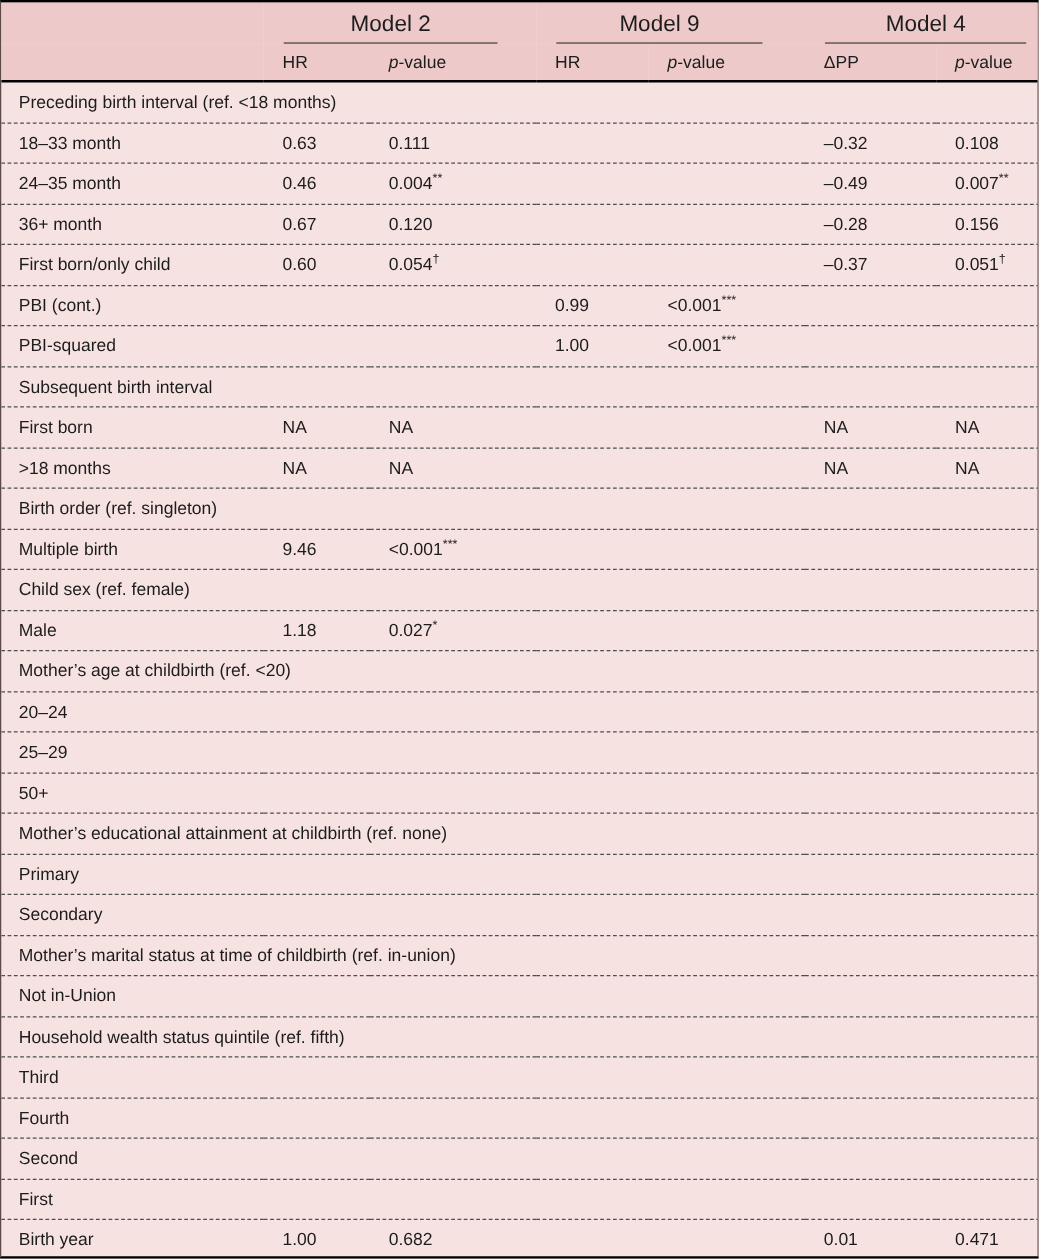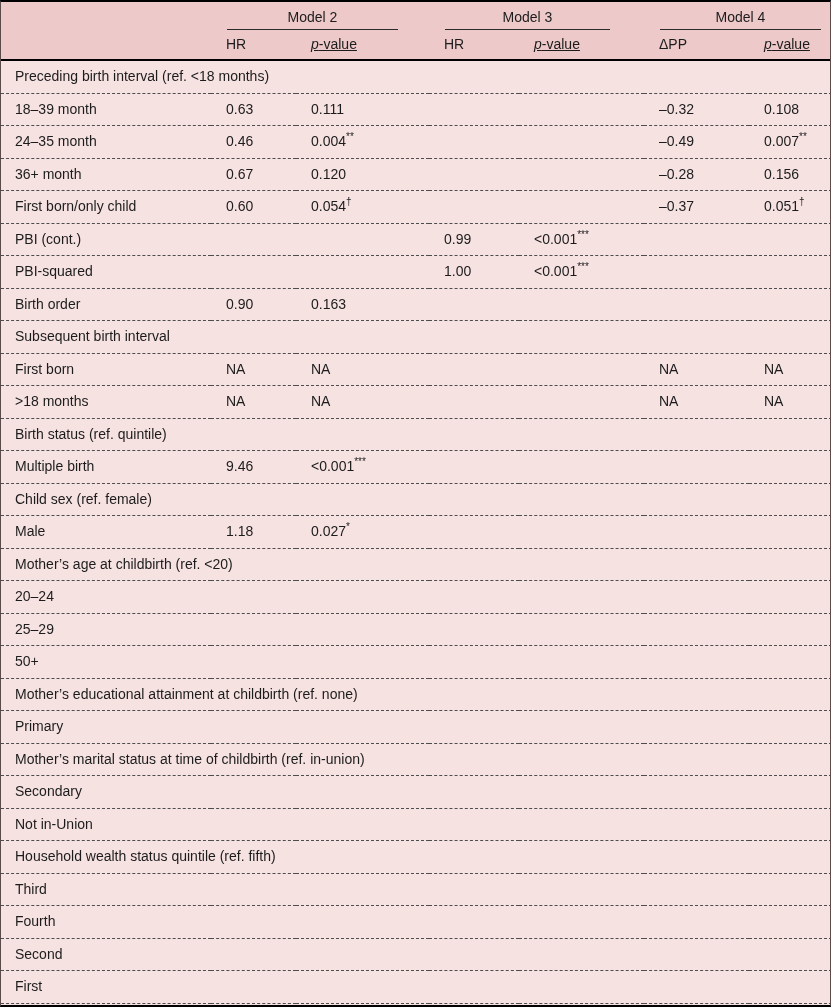--- a/index.html
+++ b/index.html
@@ -28,32 +28,32 @@
   col.c5{width:105px;}
   col.c6{width:83px;}
 
   thead th{background:#edc9c9;font-weight:normal;text-align:left;vertical-align:bottom;}
   tr.model-row th{padding-top:7px;padding-bottom:0;}
   tr.model-row .rule{
     display:block;text-align:center;
     border-bottom:1px solid #2b2b2b;
     padding:0 0 4px 0;
     margin-left:15px;
-    font-size:14px;
+    font-size:18px;
   }
   tr.model-row .g2 .rule{margin-right:30px;}
   tr.model-row .g3 .rule{margin-right:33px;}
   tr.model-row .g4 .rule{margin-right:10px;text-align:center;}
 
   tr.colhead-row th{
     padding:6px 0 7px 15px;
     border-bottom:2px solid #000;
   }
   tr.colhead-row th.label-head{padding-left:14px;}
-  .pcol .lbl{display:inline-block;text-decoration:underline;}
+  .pcol .lbl{display:inline-block;}
   .pcol .lbl::first-letter{font-style:italic;}
 
   tbody td{
     padding:8px 0 8px 15px;
     line-height:15.5px;
     vertical-align:middle;
     border-bottom:1px dashed #4d4d4d;
     white-space:nowrap;
     overflow:hidden;
   }
@@ -75,42 +75,42 @@
         <col class="c5">
         <col class="c6">
     </colgroup>
     <thead>
       <tr class="model-row">
         <th></th>
         <th colspan="2" class="g2">
             <span class="rule">Model 2</span>
           </th>
         <th colspan="2" class="g3">
-            <span class="rule">Model 3</span>
+            <span class="rule">Model 9</span>
           </th>
         <th colspan="2" class="g4">
             <span class="rule">Model 4</span>
           </th>
       </tr>
       <tr class="colhead-row">
         <th class="label-head"></th>
         <th><span class="lbl">HR</span></th>
         <th class="pcol"><span class="lbl">p-value</span></th>
         <th><span class="lbl">HR</span></th>
         <th class="pcol"><span class="lbl">p-value</span></th>
         <th><span class="lbl">ΔPP</span></th>
         <th class="pcol"><span class="lbl">p-value</span></th>
       </tr>
     </thead>
     <tbody id="tbody">
         <tr>
           <td colspan="7" class="label-col">Preceding birth interval (ref. &lt;18 months)</td>
         </tr>
         <tr>
-          <td class="label-col">18–39 month</td>
+          <td class="label-col">18–33 month</td>
           <td>0.63</td>
           <td>0.111</td>
           <td></td>
           <td></td>
           <td>–0.32</td>
           <td>0.108</td>
         </tr>
         <tr>
           <td class="label-col">24–35 month</td>
           <td>0.46</td>
@@ -150,29 +150,20 @@
         <tr>
           <td class="label-col">PBI-squared</td>
           <td></td>
           <td></td>
           <td>1.00</td>
           <td>&lt;0.001<sup>***</sup></td>
           <td></td>
           <td></td>
         </tr>
         <tr>
-          <td class="label-col">Birth order</td>
-          <td>0.90</td>
-          <td>0.163</td>
-          <td></td>
-          <td></td>
-          <td></td>
-          <td></td>
-        </tr>
-        <tr>
           <td colspan="7" class="label-col">Subsequent birth interval</td>
         </tr>
         <tr>
           <td class="label-col">First born</td>
           <td>NA</td>
           <td>NA</td>
           <td></td>
           <td></td>
           <td>NA</td>
           <td>NA</td>
@@ -180,21 +171,21 @@
         <tr>
           <td class="label-col">&gt;18 months</td>
           <td>NA</td>
           <td>NA</td>
           <td></td>
           <td></td>
           <td>NA</td>
           <td>NA</td>
         </tr>
         <tr>
-          <td colspan="7" class="label-col">Birth status (ref. quintile)</td>
+          <td colspan="7" class="label-col">Birth order (ref. singleton)</td>
         </tr>
         <tr>
           <td class="label-col">Multiple birth</td>
           <td>9.46</td>
           <td>&lt;0.001<sup>***</sup></td>
           <td></td>
           <td></td>
           <td></td>
           <td></td>
         </tr>
@@ -246,30 +237,30 @@
         <tr>
           <td class="label-col">Primary</td>
           <td></td>
           <td></td>
           <td></td>
           <td></td>
           <td></td>
           <td></td>
         </tr>
         <tr>
+          <td class="label-col">Secondary</td>
+          <td></td>
+          <td></td>
+          <td></td>
+          <td></td>
+          <td></td>
+          <td></td>
+        </tr>
+        <tr>
           <td colspan="7" class="label-col">Mother’s marital status at time of childbirth (ref. in-union)</td>
-        </tr>
-        <tr>
-          <td class="label-col">Secondary</td>
-          <td></td>
-          <td></td>
-          <td></td>
-          <td></td>
-          <td></td>
-          <td></td>
         </tr>
         <tr>
           <td class="label-col">Not in-Union</td>
           <td></td>
           <td></td>
           <td></td>
           <td></td>
           <td></td>
           <td></td>
         </tr>

